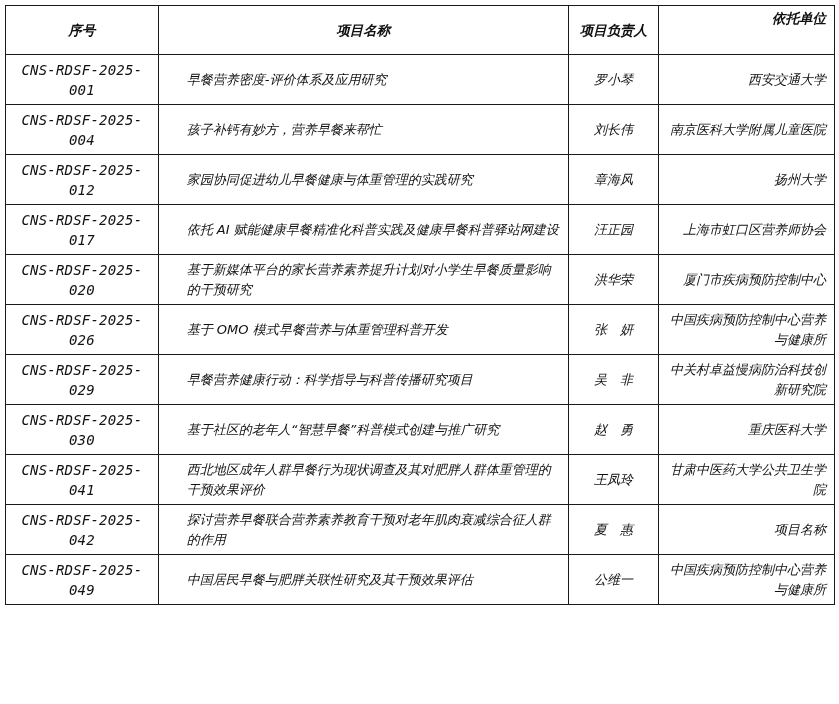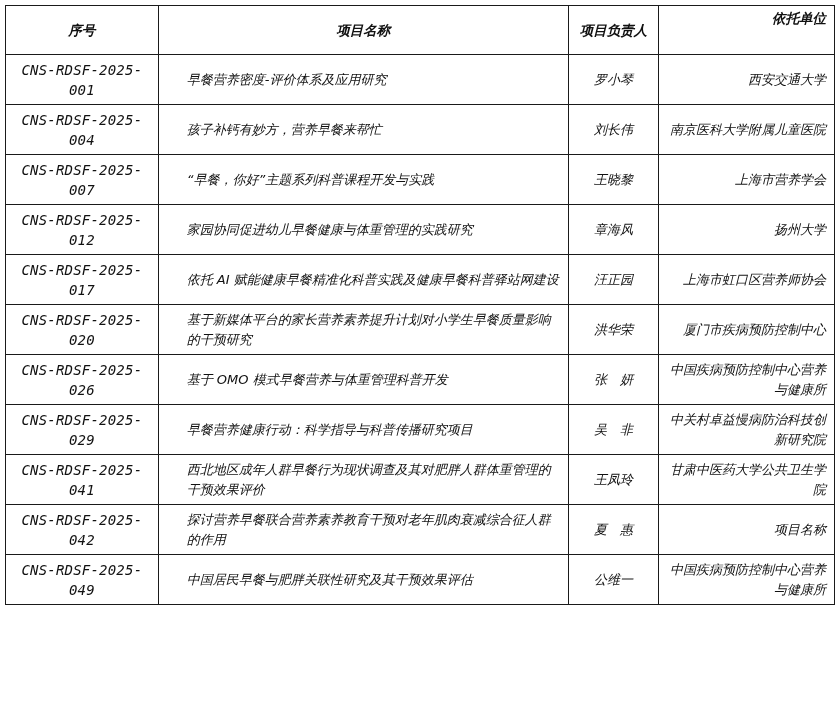--- a/index.html
+++ b/index.html
@@ -44,26 +44,20 @@
         <td class="leader">罗小琴</td>
         <td class="unit">西安交通大学</td>
       </tr>
       <tr>
         <td class="code">CNS-RDSF-2025-004</td>
         <td class="name">孩子补钙有妙方，营养早餐来帮忙</td>
         <td class="leader">刘长伟</td>
         <td class="unit">南京医科大学附属儿童医院</td>
       </tr>
       <tr>
-        <td class="code">CNS-RDSF-2025-007</td>
-        <td class="name">“早餐，你好”主题系列科普课程开发与实践</td>
-        <td class="leader">王晓黎</td>
-        <td class="unit">上海市营养学会</td>
-      </tr>
-      <tr>
         <td class="code">CNS-RDSF-2025-012</td>
         <td class="name">家园协同促进幼儿早餐健康与体重管理的实践研究</td>
         <td class="leader">章海风</td>
         <td class="unit">扬州大学</td>
       </tr>
       <tr>
         <td class="code">CNS-RDSF-2025-017</td>
         <td class="name">依托 AI 赋能健康早餐精准化科普实践及健康早餐科普驿站网建设</td>
         <td class="leader">汪正园</td>
         <td class="unit">上海市虹口区营养师协会</td>
@@ -80,20 +74,26 @@
         <td class="leader">张　妍</td>
         <td class="unit">中国疾病预防控制中心营养与健康所</td>
       </tr>
       <tr>
         <td class="code">CNS-RDSF-2025-029</td>
         <td class="name">早餐营养健康行动：科学指导与科普传播研究项目</td>
         <td class="leader">吴　非</td>
         <td class="unit">中关村卓益慢病防治科技创新研究院</td>
       </tr>
       <tr>
+        <td class="code">CNS-RDSF-2025-030</td>
+        <td class="name">基于社区的老年人“智慧早餐”科普模式创建与推广研究</td>
+        <td class="leader">赵　勇</td>
+        <td class="unit">重庆医科大学</td>
+      </tr>
+      <tr>
         <td class="code">CNS-RDSF-2025-041</td>
         <td class="name">西北地区成年人群早餐行为现状调查及其对肥胖人群体重管理的干预效果评价</td>
         <td class="leader">王凤玲</td>
         <td class="unit">甘肃中医药大学公共卫生学院</td>
       </tr>
       <tr>
         <td class="code">CNS-RDSF-2025-042</td>
         <td class="name">探讨营养早餐联合营养素养教育干预对老年肌肉衰减综合征人群的作用</td>
         <td class="leader">夏　惠</td>
         <td class="unit">项目名称</td>

